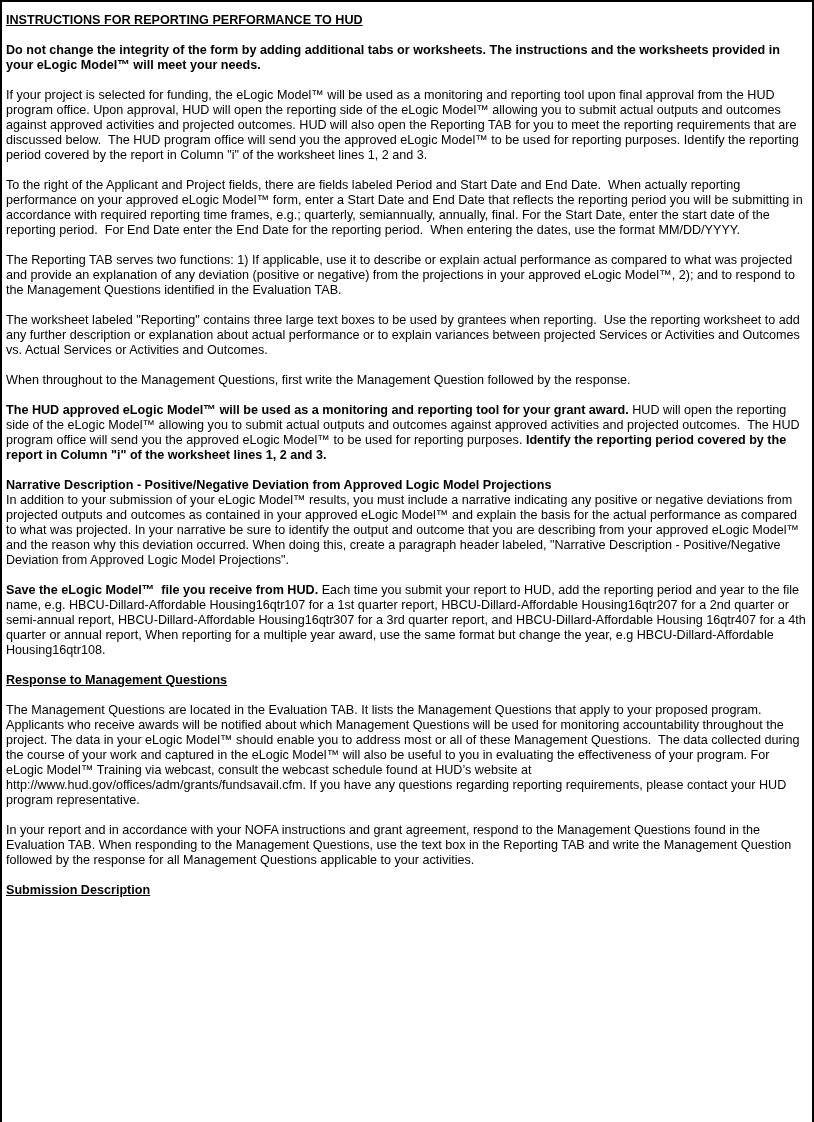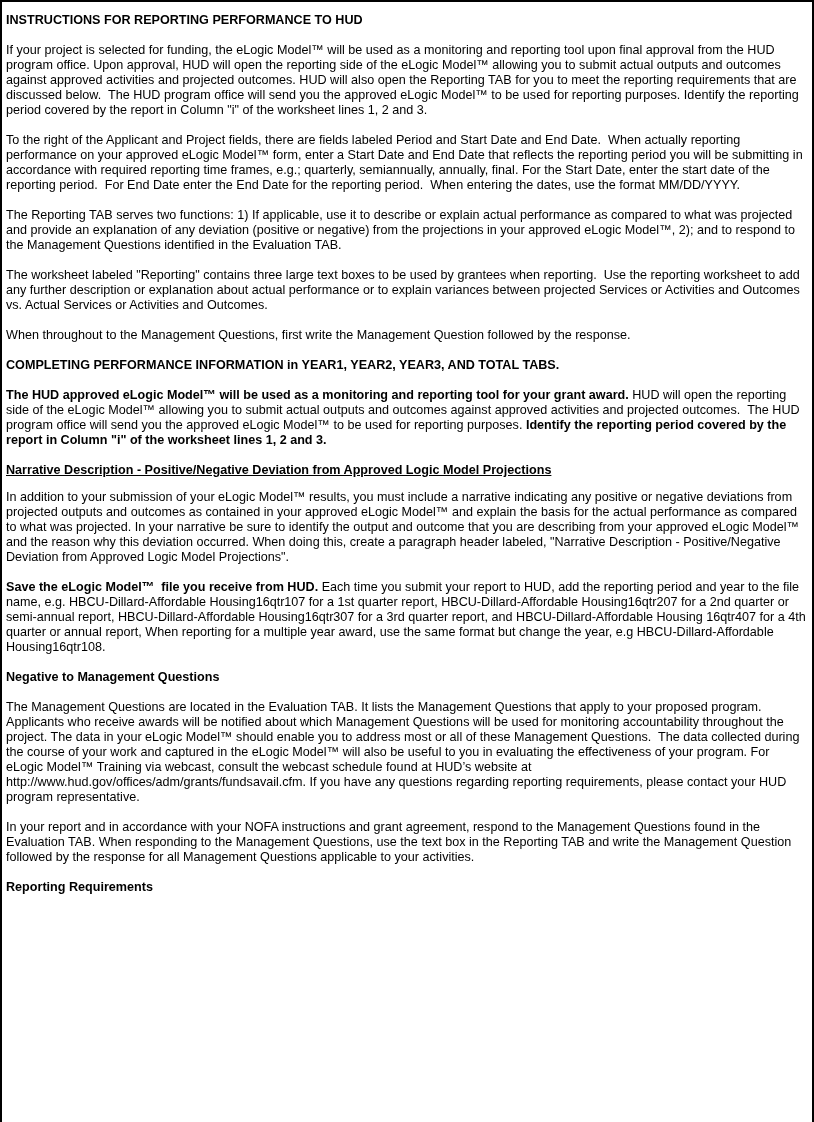--- a/index.html
+++ b/index.html
@@ -21,38 +21,38 @@
     font-family: "Liberation Sans", sans-serif;
     color: #000000;
   }
   .block {
     margin: 0 0 15px 0;
     font-size: 12.6px;
     line-height: 15px;
     white-space: pre-wrap;
     color: #000000;
   }
-  .block.tight { margin-bottom: 12px; text-decoration: underline; }
+  .block.tight { margin-bottom: 0; }
   .b { font-weight: bold; }
-  .u { }
+  .u { text-decoration: underline; }
 </style>
 </head>
 <body>
 
 <div class="page">
   <div style="color: rgb(0, 0, 0);">
       <p class="block"><span class="b u">INSTRUCTIONS FOR REPORTING PERFORMANCE TO HUD</span></p>
+      <p class="block"><span class="b ">Do not change the integrity of the form by adding additional tabs or worksheets. The instructions and the worksheets provided in your eLogic Model™ will meet your needs.</span></p>
       <p class="block"><span class="">If your project is selected for funding, the eLogic Model™ will be used as a monitoring and reporting tool upon final approval from the HUD program office. Upon approval, HUD will open the reporting side of the eLogic Model™ allowing you to submit actual outputs and outcomes against approved activities and projected outcomes. HUD will also open the Reporting TAB for you to meet the reporting requirements that are discussed below.  The HUD program office will send you the approved eLogic Model™ to be used for reporting purposes. Identify the reporting period covered by the report in Column "i" of the worksheet lines 1, 2 and 3.</span></p>
       <p class="block"><span class="">To the right of the Applicant and Project fields, there are fields labeled Period and Start Date and End Date.  When actually reporting performance on your approved eLogic Model™ form, enter a Start Date and End Date that reflects the reporting period you will be submitting in accordance with required reporting time frames, e.g.; quarterly, semiannually, annually, final. For the Start Date, enter the start date of the reporting period.  For End Date enter the End Date for the reporting period.  When entering the dates, use the format MM/DD/YYYY.</span></p>
       <p class="block"><span class="">The Reporting TAB serves two functions: 1) If applicable, use it to describe or explain actual performance as compared to what was projected and provide an explanation of any deviation (positive or negative) from the projections in your approved eLogic Model™, 2); and to respond to the Management Questions identified in the Evaluation TAB.</span></p>
       <p class="block"><span class="">The worksheet labeled "Reporting" contains three large text boxes to be used by grantees when reporting.  Use the reporting worksheet to add any further description or explanation about actual performance or to explain variances between projected Services or Activities and Outcomes vs. Actual Services or Activities and Outcomes.</span></p>
       <p class="block"><span class="">When throughout to the Management Questions, first write the Management Question followed by the response.</span></p>
-      <p class="block"><span class="b u">COMPLETING PERFORMANCE INFORMATION in YEAR1, YEAR2, YEAR3, AND TOTAL TABS.</span></p>
       <p class="block"><span class="b ">The HUD approved eLogic Model™ will be used as a monitoring and reporting tool for your grant award.</span><span class=""> HUD will open the reporting side of the eLogic Model™ allowing you to submit actual outputs and outcomes against approved activities and projected outcomes.  The HUD program office will send you the approved eLogic Model™ to be used for reporting purposes. </span><span class="b ">Identify the reporting period covered by the report in Column "i" of the worksheet lines 1, 2 and 3.</span></p>
       <p class="block tight"><span class="b ">Narrative Description - Positive/Negative Deviation from Approved Logic Model Projections</span></p>
       <p class="block"><span class="">In addition to your submission of your eLogic Model™ results, you must include a narrative indicating any positive or negative deviations from projected outputs and outcomes as contained in your approved eLogic Model™ and explain the basis for the actual performance as compared to what was projected. In your narrative be sure to identify the output and outcome that you are describing from your approved eLogic Model™ and the reason why this deviation occurred. When doing this, create a paragraph header labeled, "Narrative Description - Positive/Negative Deviation from Approved Logic Model Projections".</span></p>
       <p class="block"><span class="b ">Save the eLogic Model™  file you receive from HUD.</span><span class=""> Each time you submit your report to HUD, add the reporting period and year to the file name, e.g. HBCU-Dillard-Affordable Housing16qtr107 for a 1st quarter report, HBCU-Dillard-Affordable Housing16qtr207 for a 2nd quarter or semi-annual report, HBCU-Dillard-Affordable Housing16qtr307 for a 3rd quarter report, and HBCU-Dillard-Affordable Housing 16qtr407 for a 4th quarter or annual report, When reporting for a multiple year award, use the same format but change the year, e.g HBCU-Dillard-Affordable Housing16qtr108.</span></p>
-      <p class="block"><span class="b u">Negative to Management Questions</span></p>
+      <p class="block"><span class="b u">Response to Management Questions</span></p>
       <p class="block"><span class="">The Management Questions are located in the Evaluation TAB. It lists the Management Questions that apply to your proposed program. Applicants who receive awards will be notified about which Management Questions will be used for monitoring accountability throughout the project. The data in your eLogic Model™ should enable you to address most or all of these Management Questions.  The data collected during the course of your work and captured in the eLogic Model™ will also be useful to you in evaluating the effectiveness of your program. For eLogic Model™ Training via webcast, consult the webcast schedule found at HUD’s website at http://www.hud.gov/offices/adm/grants/fundsavail.cfm. If you have any questions regarding reporting requirements, please contact your HUD program representative.</span></p>
       <p class="block"><span class="">In your report and in accordance with your NOFA instructions and grant agreement, respond to the Management Questions found in the Evaluation TAB. When responding to the Management Questions, use the text box in the Reporting TAB and write the Management Question followed by the response for all Management Questions applicable to your activities.</span></p>
-      <p class="block"><span class="b u">Reporting Requirements</span></p>
+      <p class="block"><span class="b u">Submission Description</span></p>
     </div>
 </div>
 
 </body></html>

